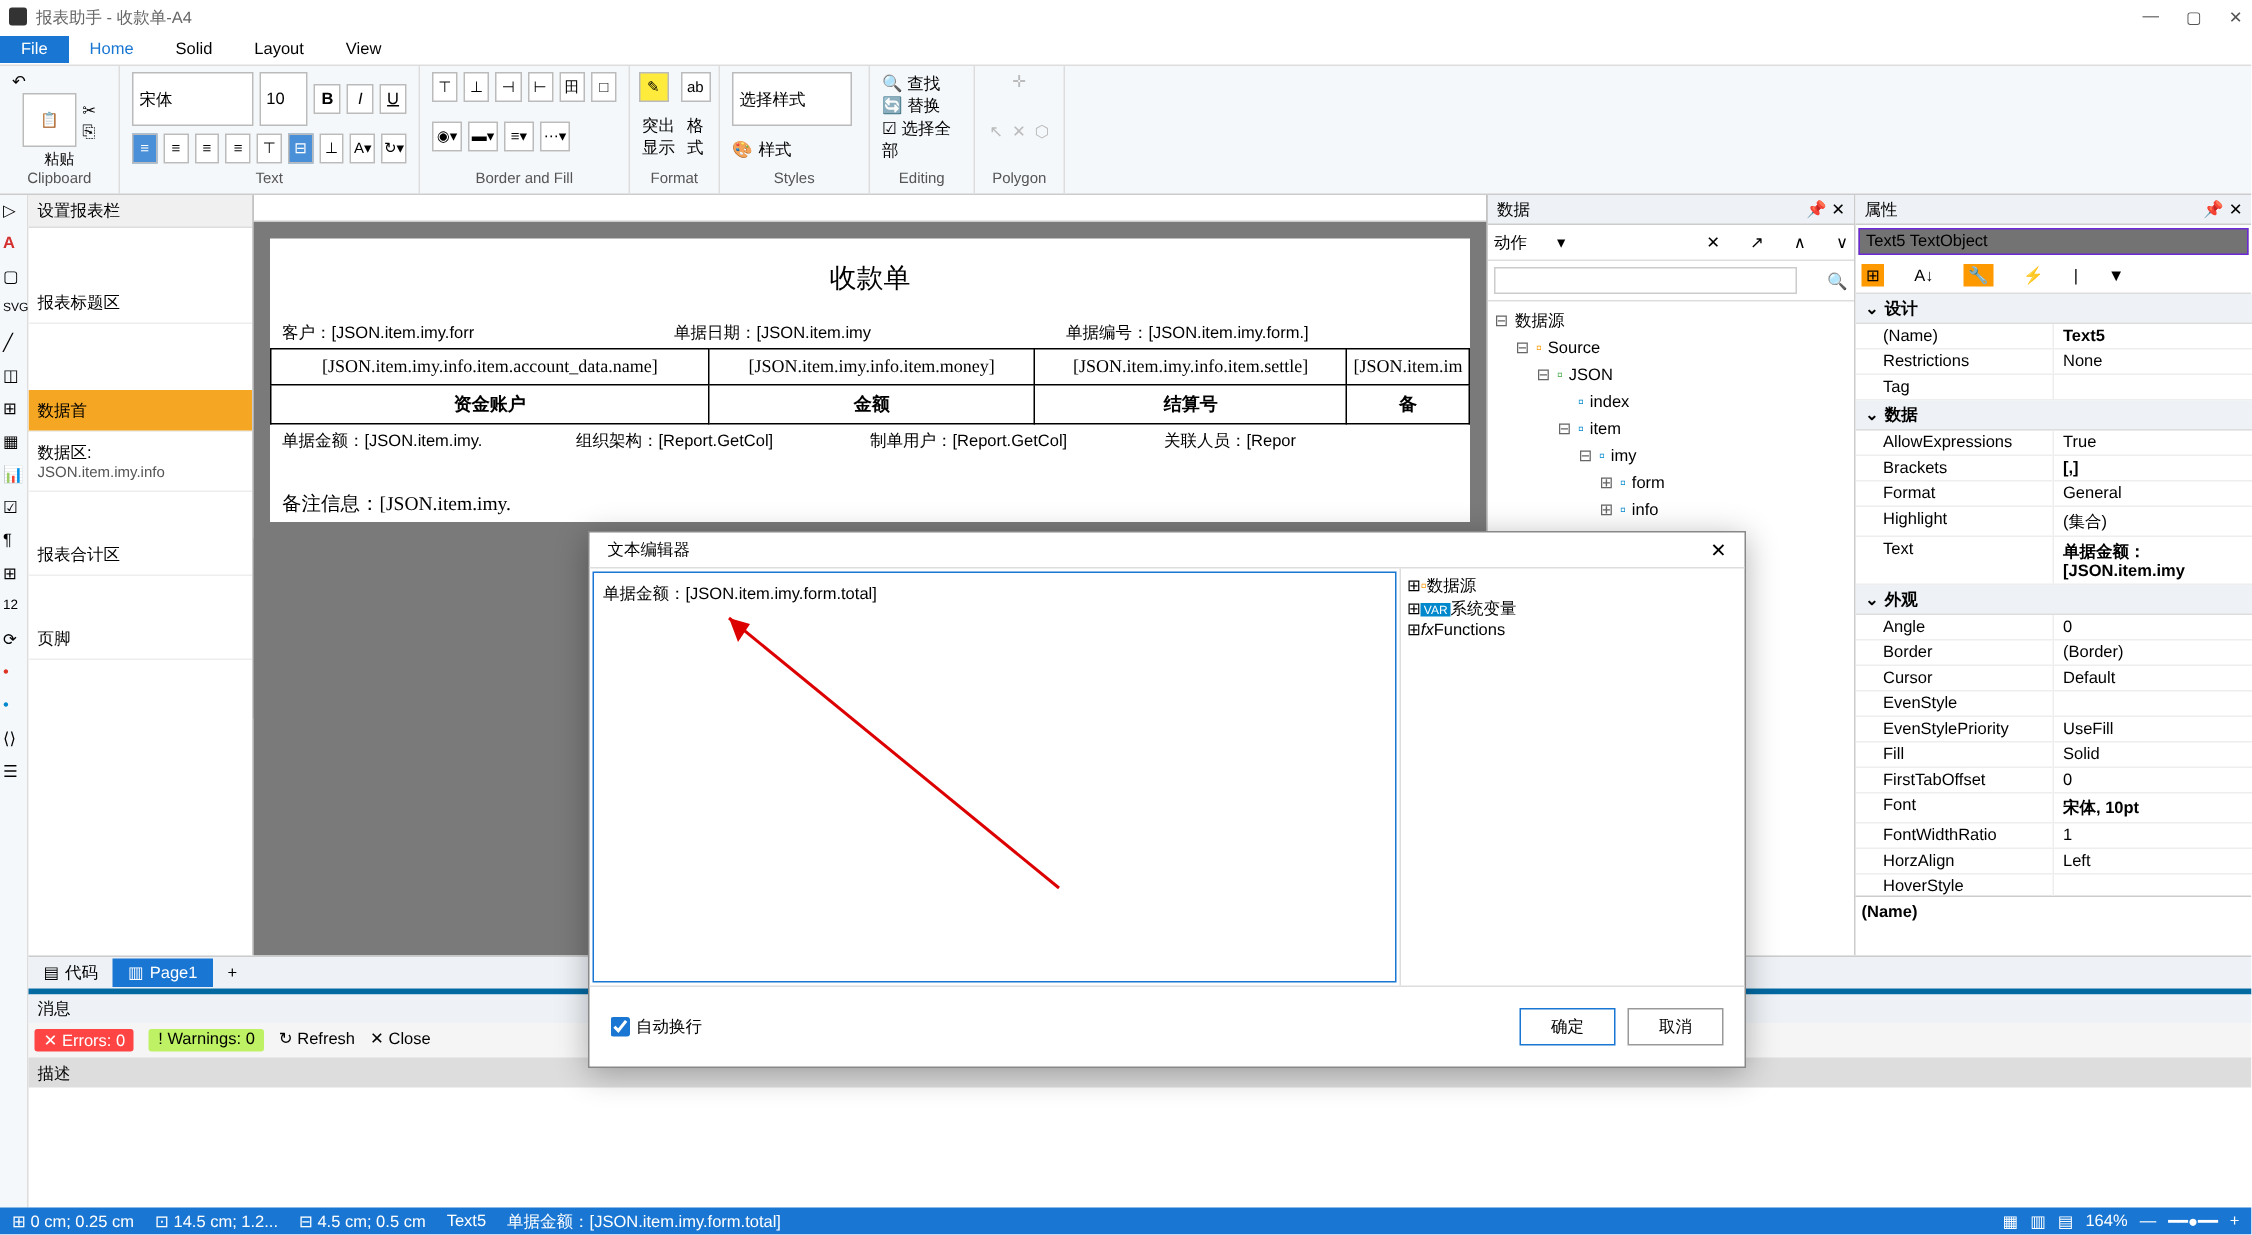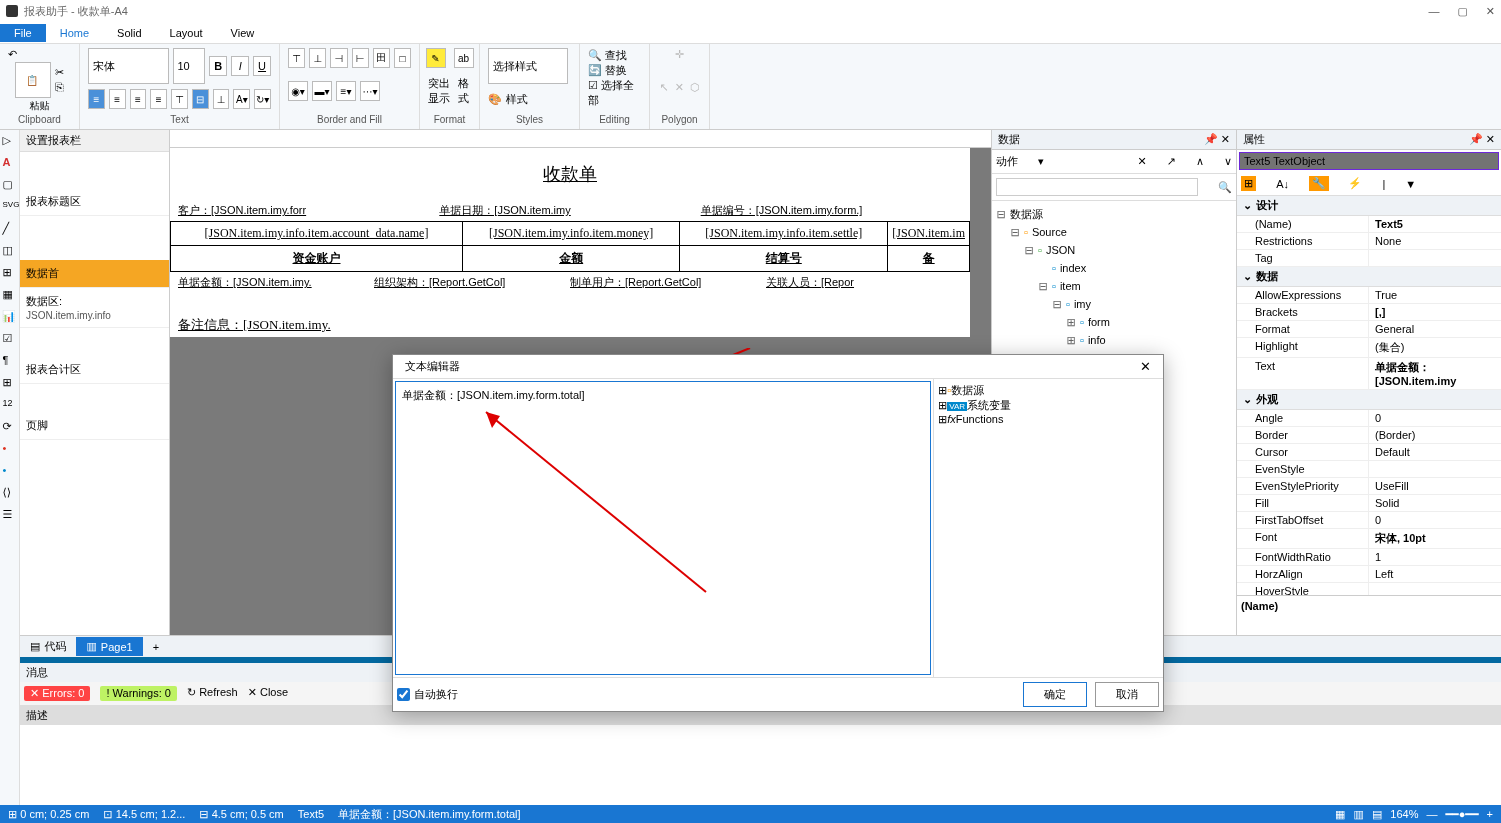--- a/index.html
+++ b/index.html
@@ -22,21 +22,21 @@
 .mainarea{display:flex;height:calc(100% - 22px - 22px - 86px - 18px);}
 .lefttools{width:20px;background:#f5f8fb;border-right:1px solid #ddd;display:flex;flex-direction:column;gap:8px;padding-top:4px;align-items:center;}
 .lefttools .tool{width:14px;height:14px;cursor:pointer;}
 .bandpanel{width:150px;background:#fff;border-right:1px solid #ccc;}
 .bandhead{background:#f0f0f0;padding:3px 6px;border-bottom:1px solid #ddd;}
 .band{padding:6px;border-bottom:1px solid #eee;cursor:pointer;}
 .band.sel{background:#f5a623;color:#000;}
 .band .sub{font-size:10px;color:#555;}
 .canvas{flex:1;background:#7a7a7a;overflow:auto;position:relative;}
 .ruler{height:18px;background:#fff;border-bottom:1px solid #ccc;}
-.page{background:#fff;margin:0px;width:800px;position:relative;text-decoration:underline;}
+.page{background:#fff;margin:11px;width:800px;position:relative;}
 .page .title{text-align:center;font-size:18px;padding:14px 0;font-family:SimSun;}
 .page .txt{font-family:SimSun;font-size:13px;padding:3px 8px;}
 .page table{border-collapse:collapse;width:100%;}
 .page td,.page th{border:1px solid #000;font-family:SimSun;font-size:12px;padding:4px;text-align:center;}
 .rightpanels{display:flex;}
 .datapanel{width:245px;border-left:1px solid #ccc;background:#fff;display:flex;flex-direction:column;}
 .panelhead{background:#eef2f6;padding:2px 6px;border-bottom:1px solid #ccc;display:flex;align-items:center;}
 .panelhead .ttl{font-weight:normal;}
 .panelhead .ctrls{margin-left:auto;display:flex;gap:3px;}
 .toolbar2{padding:4px;border-bottom:1px solid #ddd;display:flex;gap:20px;align-items:center;}
@@ -54,34 +54,34 @@
 .propcat{background:#eef2f6;padding:2px 6px;font-weight:bold;border-bottom:1px solid #ddd;display:flex;align-items:center;}
 .propcat .exp{margin-right:4px;}
 .proprow{display:flex;border-bottom:1px solid #eee;}
 .proprow .pn{width:50%;padding:2px 6px 2px 18px;border-right:1px solid #eee;}
 .proprow .pv{width:50%;padding:2px 6px;}
 .proprow .pv.bold{font-weight:bold;}
 .propdesc{border-top:1px solid #ccc;padding:4px;height:40px;}
 .tabs{background:#eef2f6;border-top:1px solid #ccc;display:flex;align-items:center;height:22px;}
 .tab{padding:3px 10px;cursor:pointer;display:flex;align-items:center;gap:4px;}
 .tab.active{background:#1976d2;color:#fff;}
-.msgpanel{border-top:6px solid #0369a1;}
+.msgpanel{border-top:4px solid #0369a1;}
 .msghead{background:#eef2f6;padding:2px 6px;}
 .msgtools{background:#f5f5f5;padding:4px;display:flex;gap:10px;border-bottom:1px solid #ddd;}
 .msgerr{background:#f44;color:#fff;padding:1px 6px;border-radius:2px;}
 .msgwarn{background:#bef264;color:#000;padding:1px 6px;border-radius:2px;}
 .statusbar{position:absolute;bottom:0;left:0;right:0;height:18px;background:#1976d2;color:#fff;display:flex;align-items:center;padding:0 8px;gap:14px;font-size:10px;}
 .statusbar .right{margin-left:auto;display:flex;gap:8px;align-items:center;}
 .dialog{position:absolute;left:392px;top:354px;width:772px;height:358px;background:#fff;border:1px solid #888;box-shadow:0 4px 20px rgba(0,0,0,.3);display:flex;flex-direction:column;}
 .dlgtitle{padding:4px 12px;border-bottom:1px solid #ddd;display:flex;align-items:center;}
 .dlgtitle .close{margin-left:auto;cursor:pointer;font-size:13px;}
 .dlgbody{flex:1;display:flex;}
 .dlgedit{flex:1;border:1px solid #1976d2;margin:2px;padding:6px;font-family:SimSun;font-size:11px;position:relative;}
 .dlgtree{width:230px;border-left:1px solid #ddd;padding:4px;}
-.dlgfoot{padding:4px;display:flex;align-items:center;border-top:1px solid #ddd;}
+.dlgfoot{padding:14px;display:flex;align-items:center;border-top:1px solid #ddd;}
 .dlgfoot .chk{display:flex;align-items:center;gap:4px;}
 .dlgfoot .btns{margin-left:auto;display:flex;gap:8px;}
 .dlgfoot button{padding:4px 20px;border:1px solid #999;background:#fff;cursor:pointer;}
 .dlgfoot button.primary{border-color:#1976d2;}
 .arrow{position:absolute;pointer-events:none;}
 input[type=checkbox]{accent-color:#1976d2;}
 </style>
 </head>
 <body>
 

